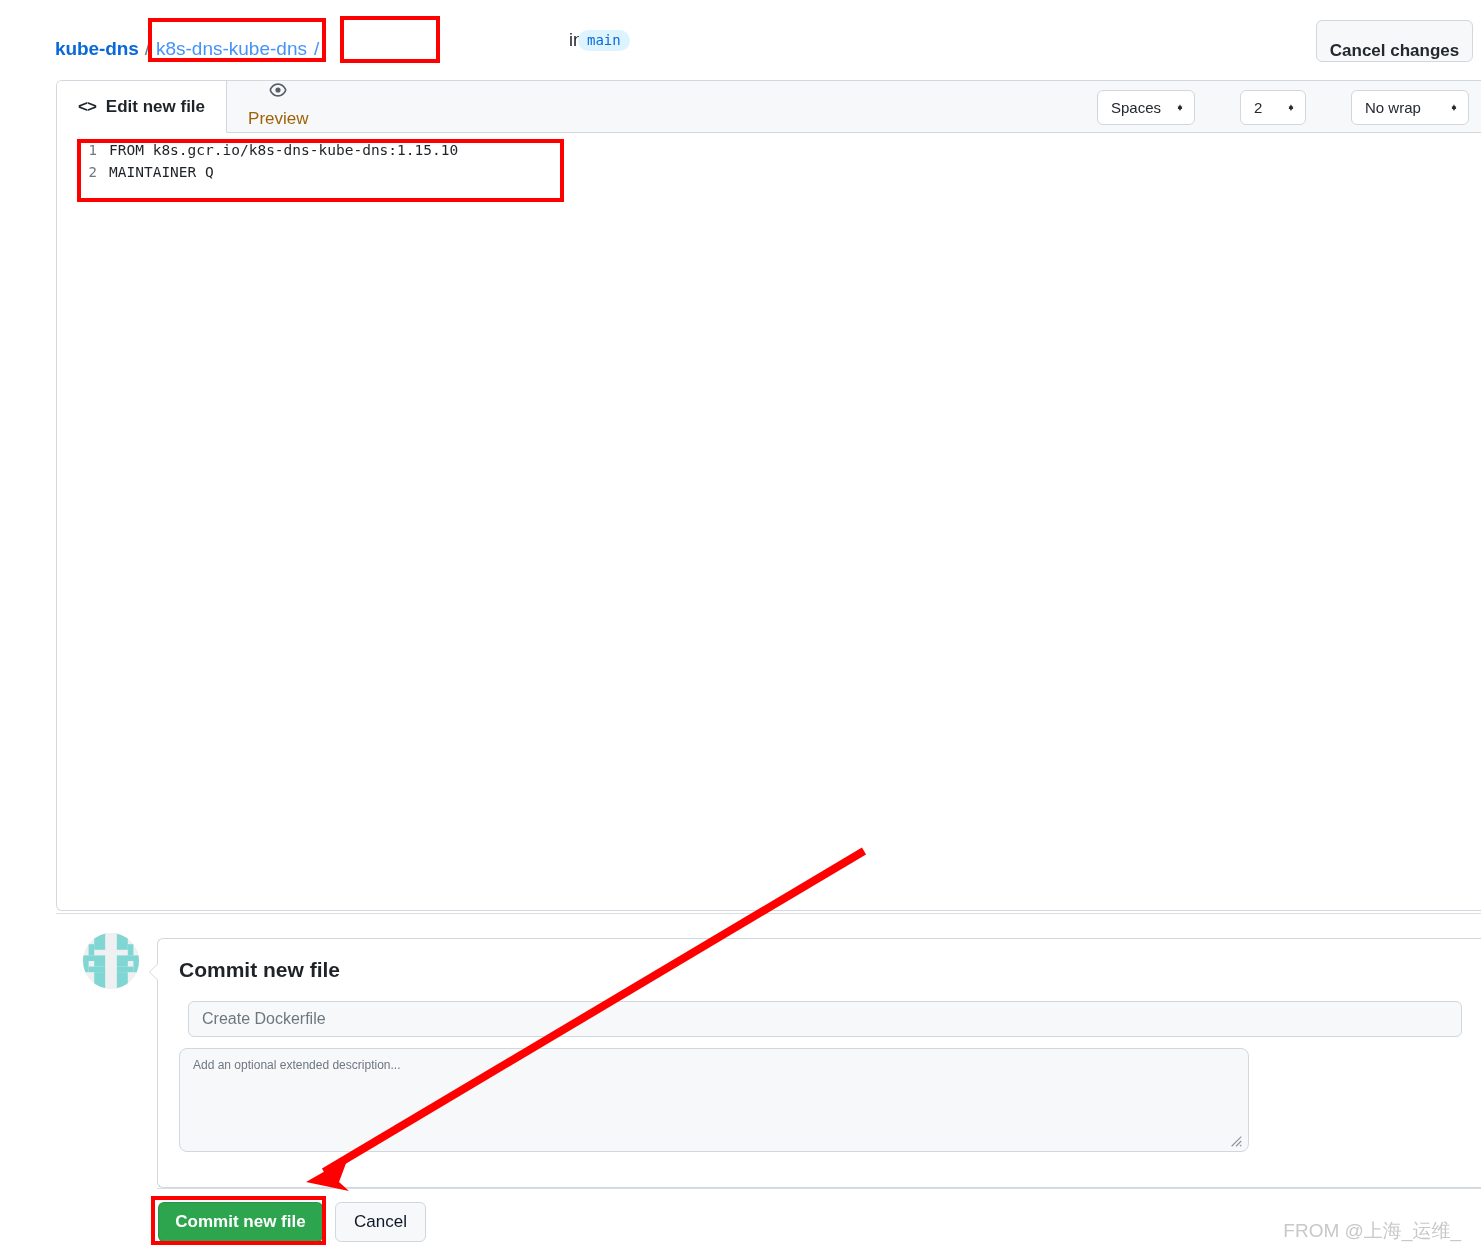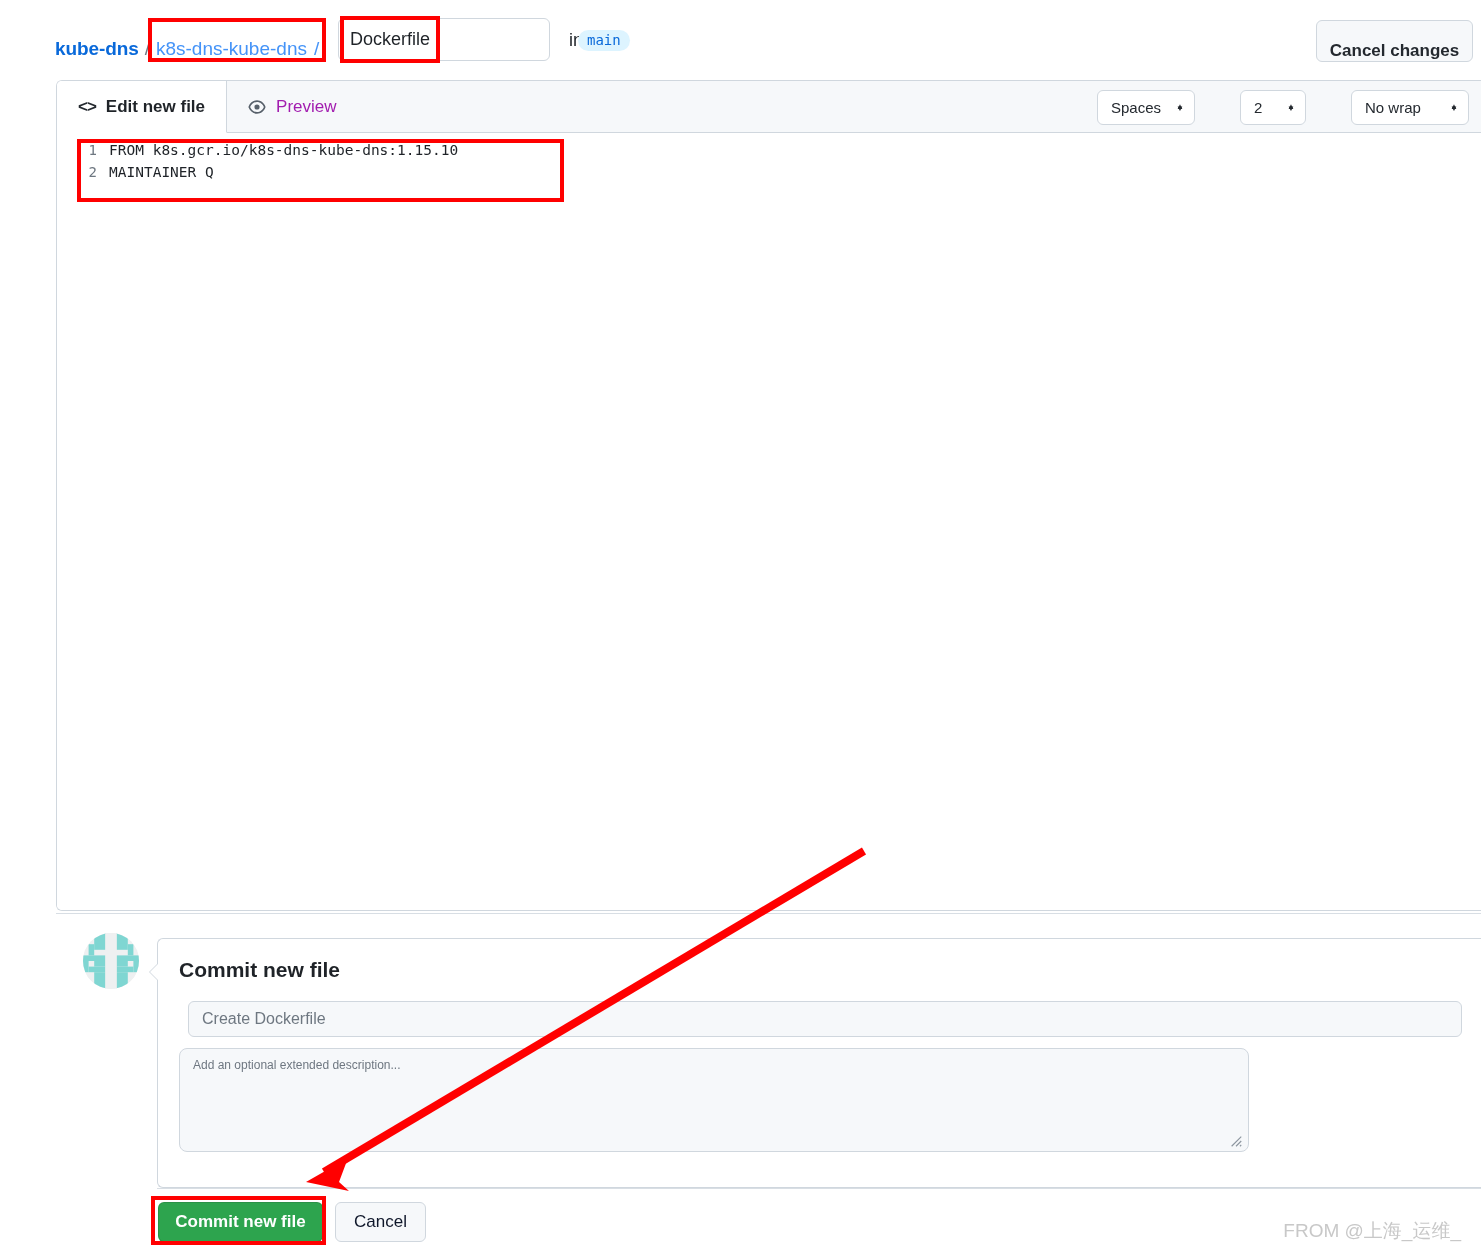--- a/index.html
+++ b/index.html
@@ -77,21 +77,21 @@
   .tab {
     display: flex; align-items: center; gap: 10px;
     padding: 0 21px; height: 52px;
     font-size: 17px; cursor: pointer;
     border-right: 1px solid #d0d7de;
   }
   .tab.active {
     background: #ffffff; color: #1f2328; font-weight: bold;
     border-bottom: 1px solid #ffffff; margin-bottom: -1px;
   }
-  .tab.inactive { color: #a21caf; border-right: none; }
+  .tab.inactive { color: #a16207; border-right: none; flex-direction: column; }
   .icon-code { color:#57606a; font-size: 17px; font-weight: bold; letter-spacing:-1px;}
   .tab.active .icon-code { color:#24292f; }
   .eye-icon { display:inline-flex; }
 
   .toolbar-right {
     position: absolute; right: 12px; top: 9px;
     display: flex; gap: 13px; align-items: center;
   }
   .select-ctl {
     position: relative;
@@ -241,23 +241,20 @@
 
   <div class="header-row">
 
     <div class="breadcrumb">
       <span class="crumb-repo">kube-dns</span>
       <span class="crumb-sep">/</span>
       <span class="crumb-dir">k8s-dns-kube-dns</span>
       <span class="crumb-dir-sep">/</span>
     </div>
 
-    <div class="filename-field">
-      <span>Dockerfile</span>
-    </div>
 
     <span class="in-label">in</span>
     <span class="branch-badge">main</span>
 
     <div class="cancel-changes-btn">
       <span>Cancel changes</span>
     </div>
   </div>
 
   <div class="editor-box">

